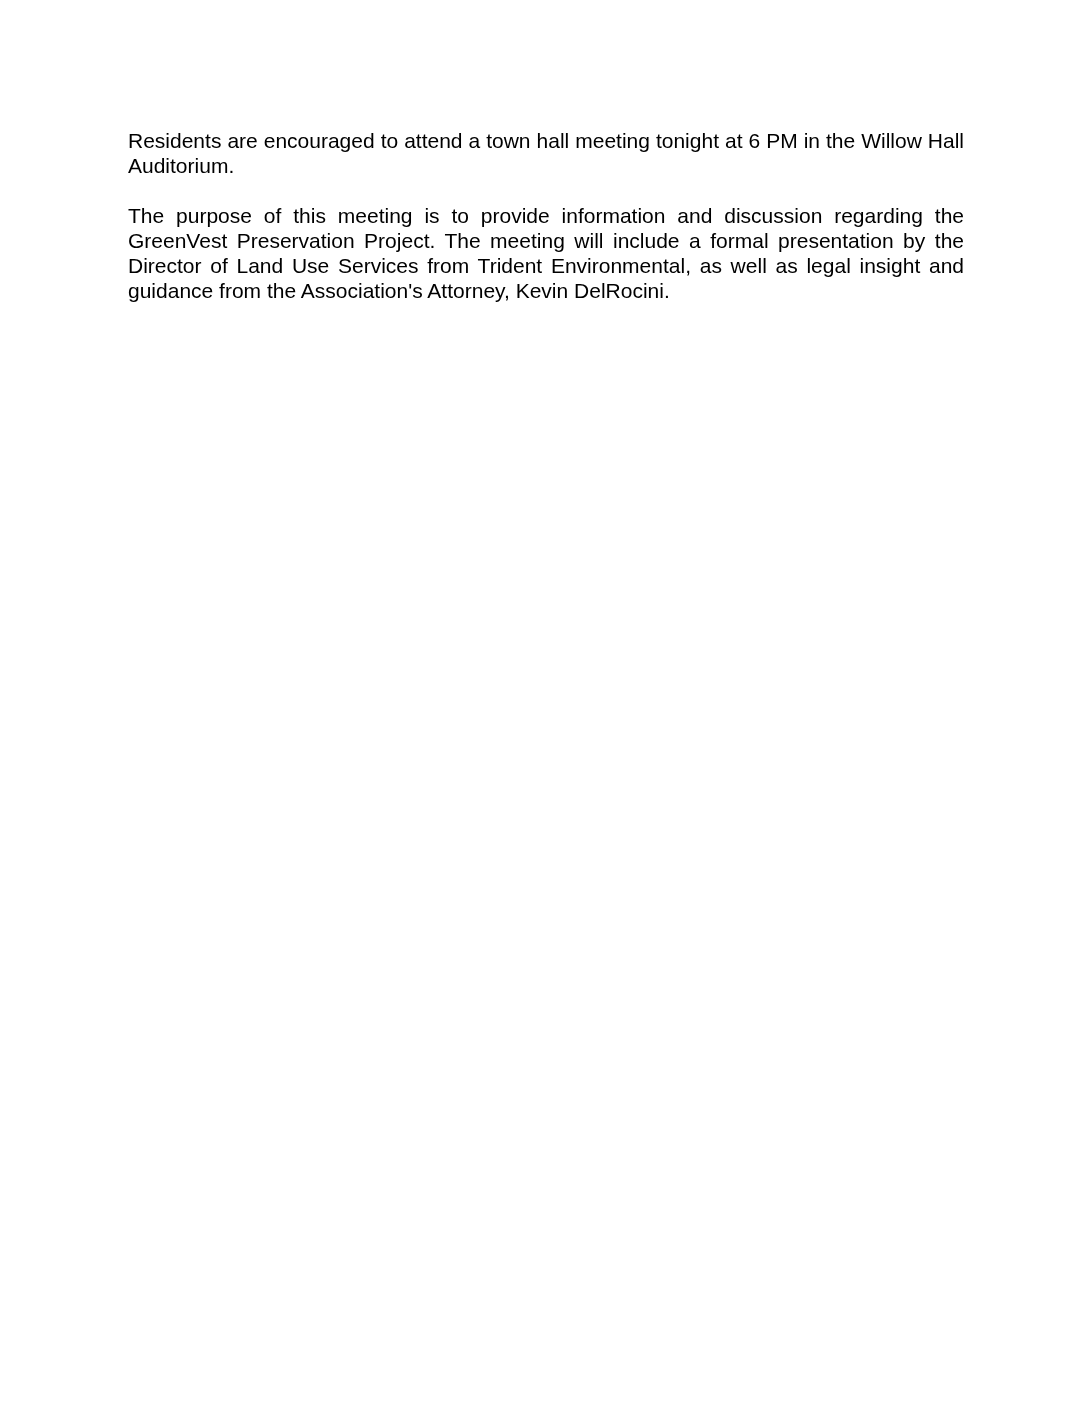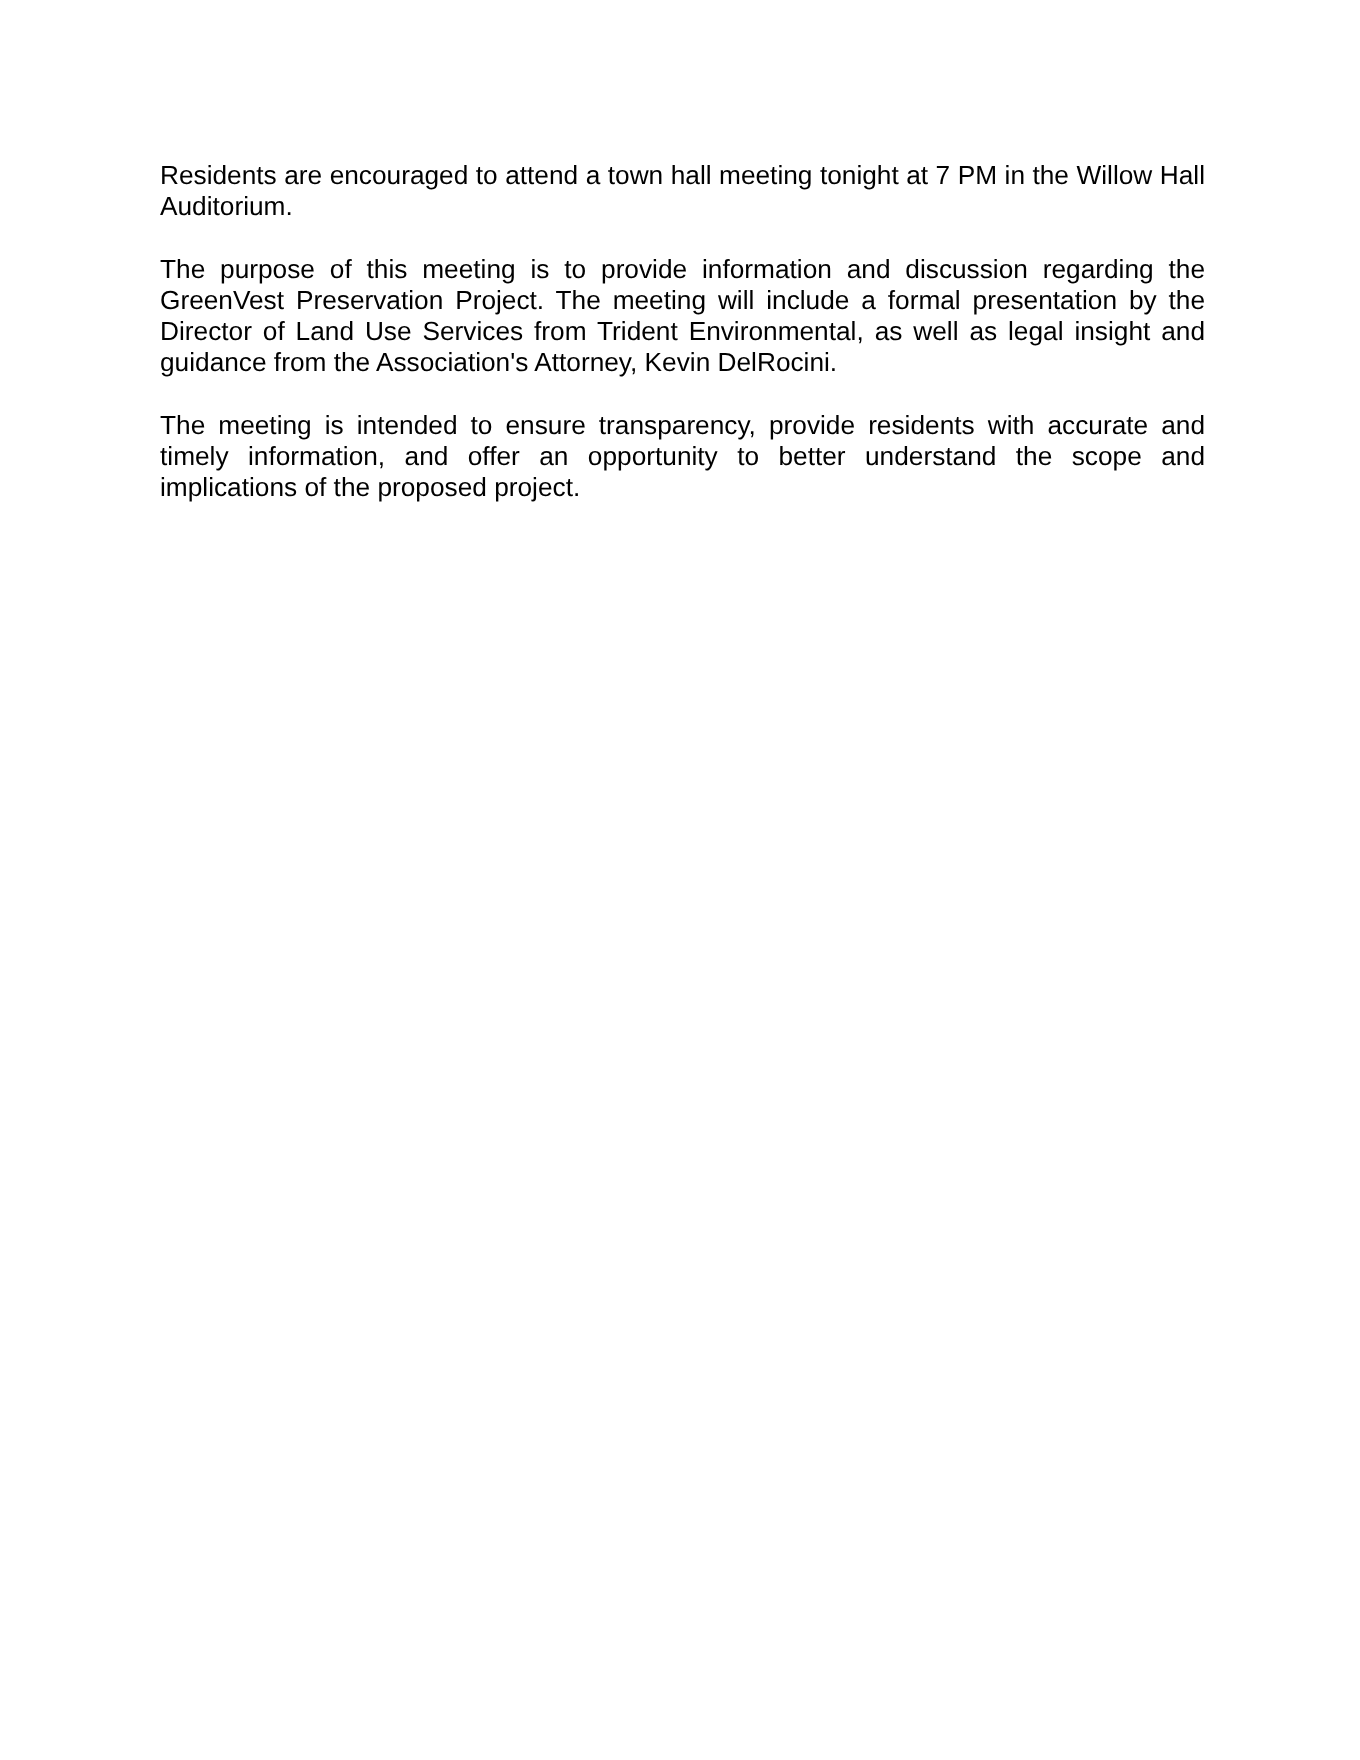--- a/index.html
+++ b/index.html
@@ -29,17 +29,16 @@
     text-align: justify;
     color: #000000;
     -webkit-font-smoothing: antialiased;
   }
 </style>
 </head>
 <body>
 
 <div class="page">
   <div class="doc-body">
-    <p>Residents are encouraged to attend a town hall meeting tonight at 7 PM in the Willow Hall Auditorium.</p>
+    <p>Residents are encouraged to attend a town hall meeting tonight at 6 PM in the Willow Hall Auditorium.</p>
     <p>The purpose of this meeting is to provide information and discussion regarding the GreenVest Preservation Project. The meeting will include a formal presentation by the Director of Land Use Services from Trident Environmental, as well as legal insight and guidance from the Association's Attorney, Kevin DelRocini.</p>
-    <p>The meeting is intended to ensure transparency, provide residents with accurate and timely information, and offer an opportunity to better understand the scope and implications of the proposed project.</p>
   </div>
 </div>
 
 </body></html>

